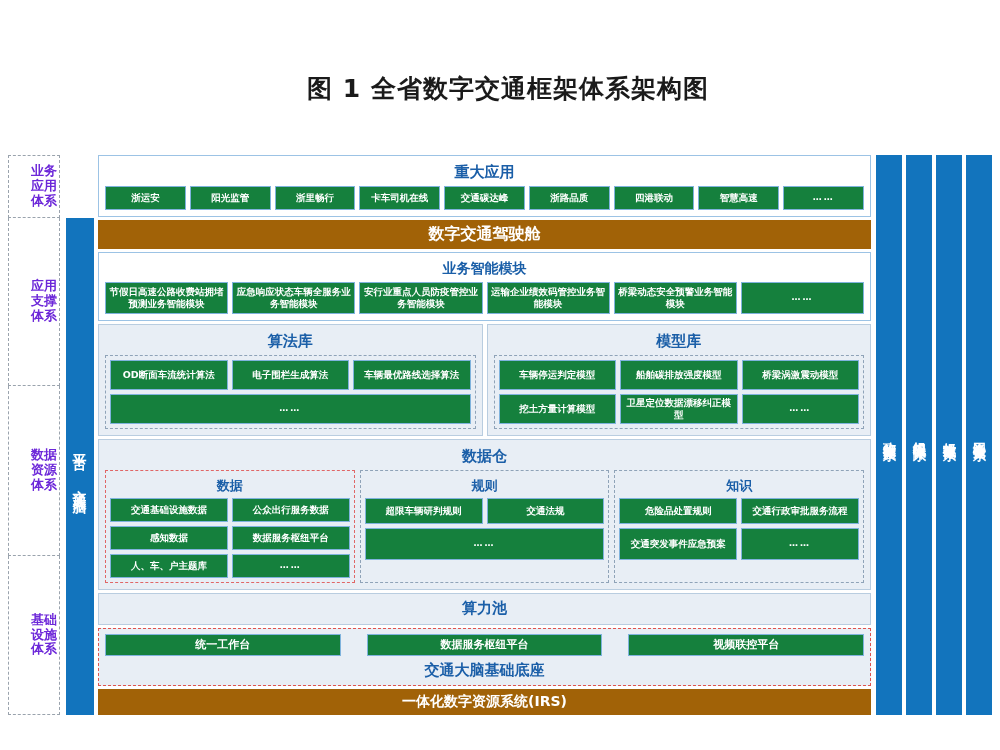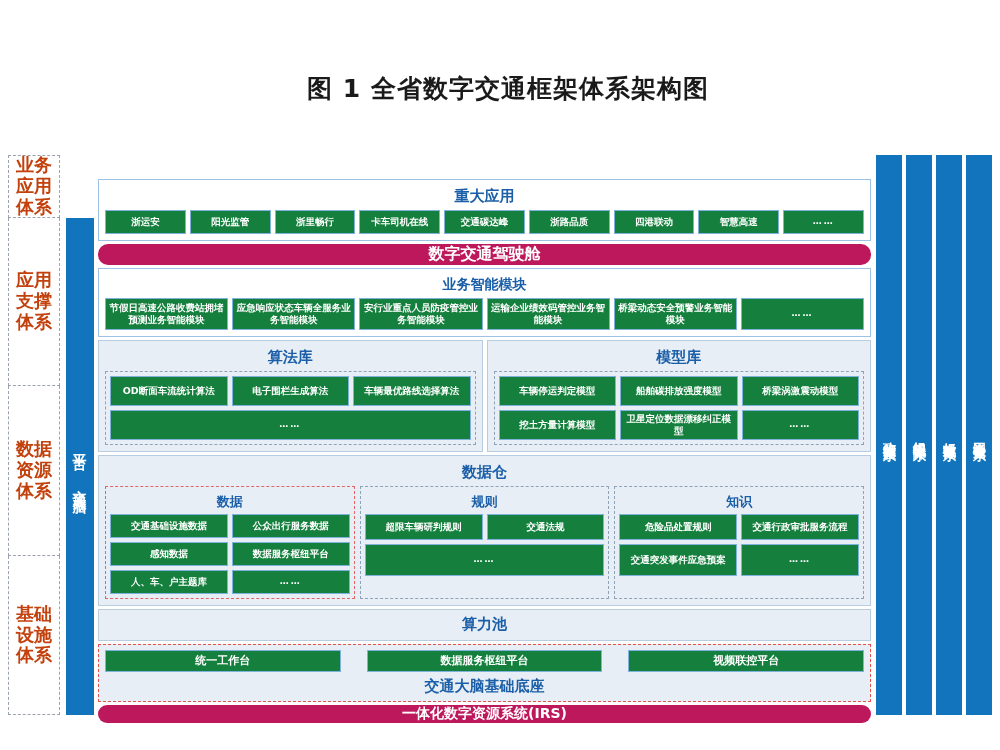--- a/index.html
+++ b/index.html
@@ -38,25 +38,25 @@
   .tier-col {
     width: 52px;
     display: flex;
     flex-direction: column;
   }
   .tier-label {
     border: 1px dashed #9aa3ad;
     border-top: none;
     display: flex;
     align-items: center;
-    justify-content: center;
-    text-align: center;
-    font-size: 18px;
-    font-weight: bold;
-    color: #c2410c;
+    justify-content: flex-end;
+    text-align: center;
+    font-size: 13px;
+    font-weight: bold;
+    color: #6d28d9;
     line-height: 1.15;
     padding: 2px;
   }
   .tier-label:first-child { border-top: 1px dashed #9aa3ad; }
   .tier-t1 { height: 63px; }
   .tier-t2 { height: 168px; }
   .tier-t3 { height: 170px; }
   .tier-t4 { height: 159px; }
   .tier-label span { writing-mode: horizontal-tb; }
 
@@ -80,47 +80,45 @@
     writing-mode: vertical-rl;
     letter-spacing: 3px;
   }
   
   .center {
     flex: 1;
     display: flex;
     flex-direction: column;
     gap: 3px;
     min-width: 0;
-    margin-top: 24px;
   }
   .panel {
     border: 1px solid #9cc3e5;
     background: #ffffff;
     padding: 4px 6px 6px 6px;
   }
   .panel.tinted { background: #e8eef5; border: 1px solid #b9cde0; }
   .panel-title {
     text-align: center;
     font-size: 14px;
     font-weight: bold;
     color: #1b5fa8;
     padding: 3px 0 4px 0;
   }
   .panel-title.lg { font-size: 15px; }
 
   
   .bluebar {
-    background: #be185d;
+    background: #a16207;
     color: #fff;
     text-align: right;
     font-weight: bold;
     display: flex;
     align-items: center;
     justify-content: center;
-    border-radius: 10px;
   }
   .bar-cockpit { height: 30px; font-size: 16px; }
   .bar-irs { height: 27px; font-size: 14px; }
 
   
   .row { display: flex; gap: 4px; }
   .tile {
     background: #15803d;
     border: 1px solid #7fb3dd;
     color: #ffffff;

